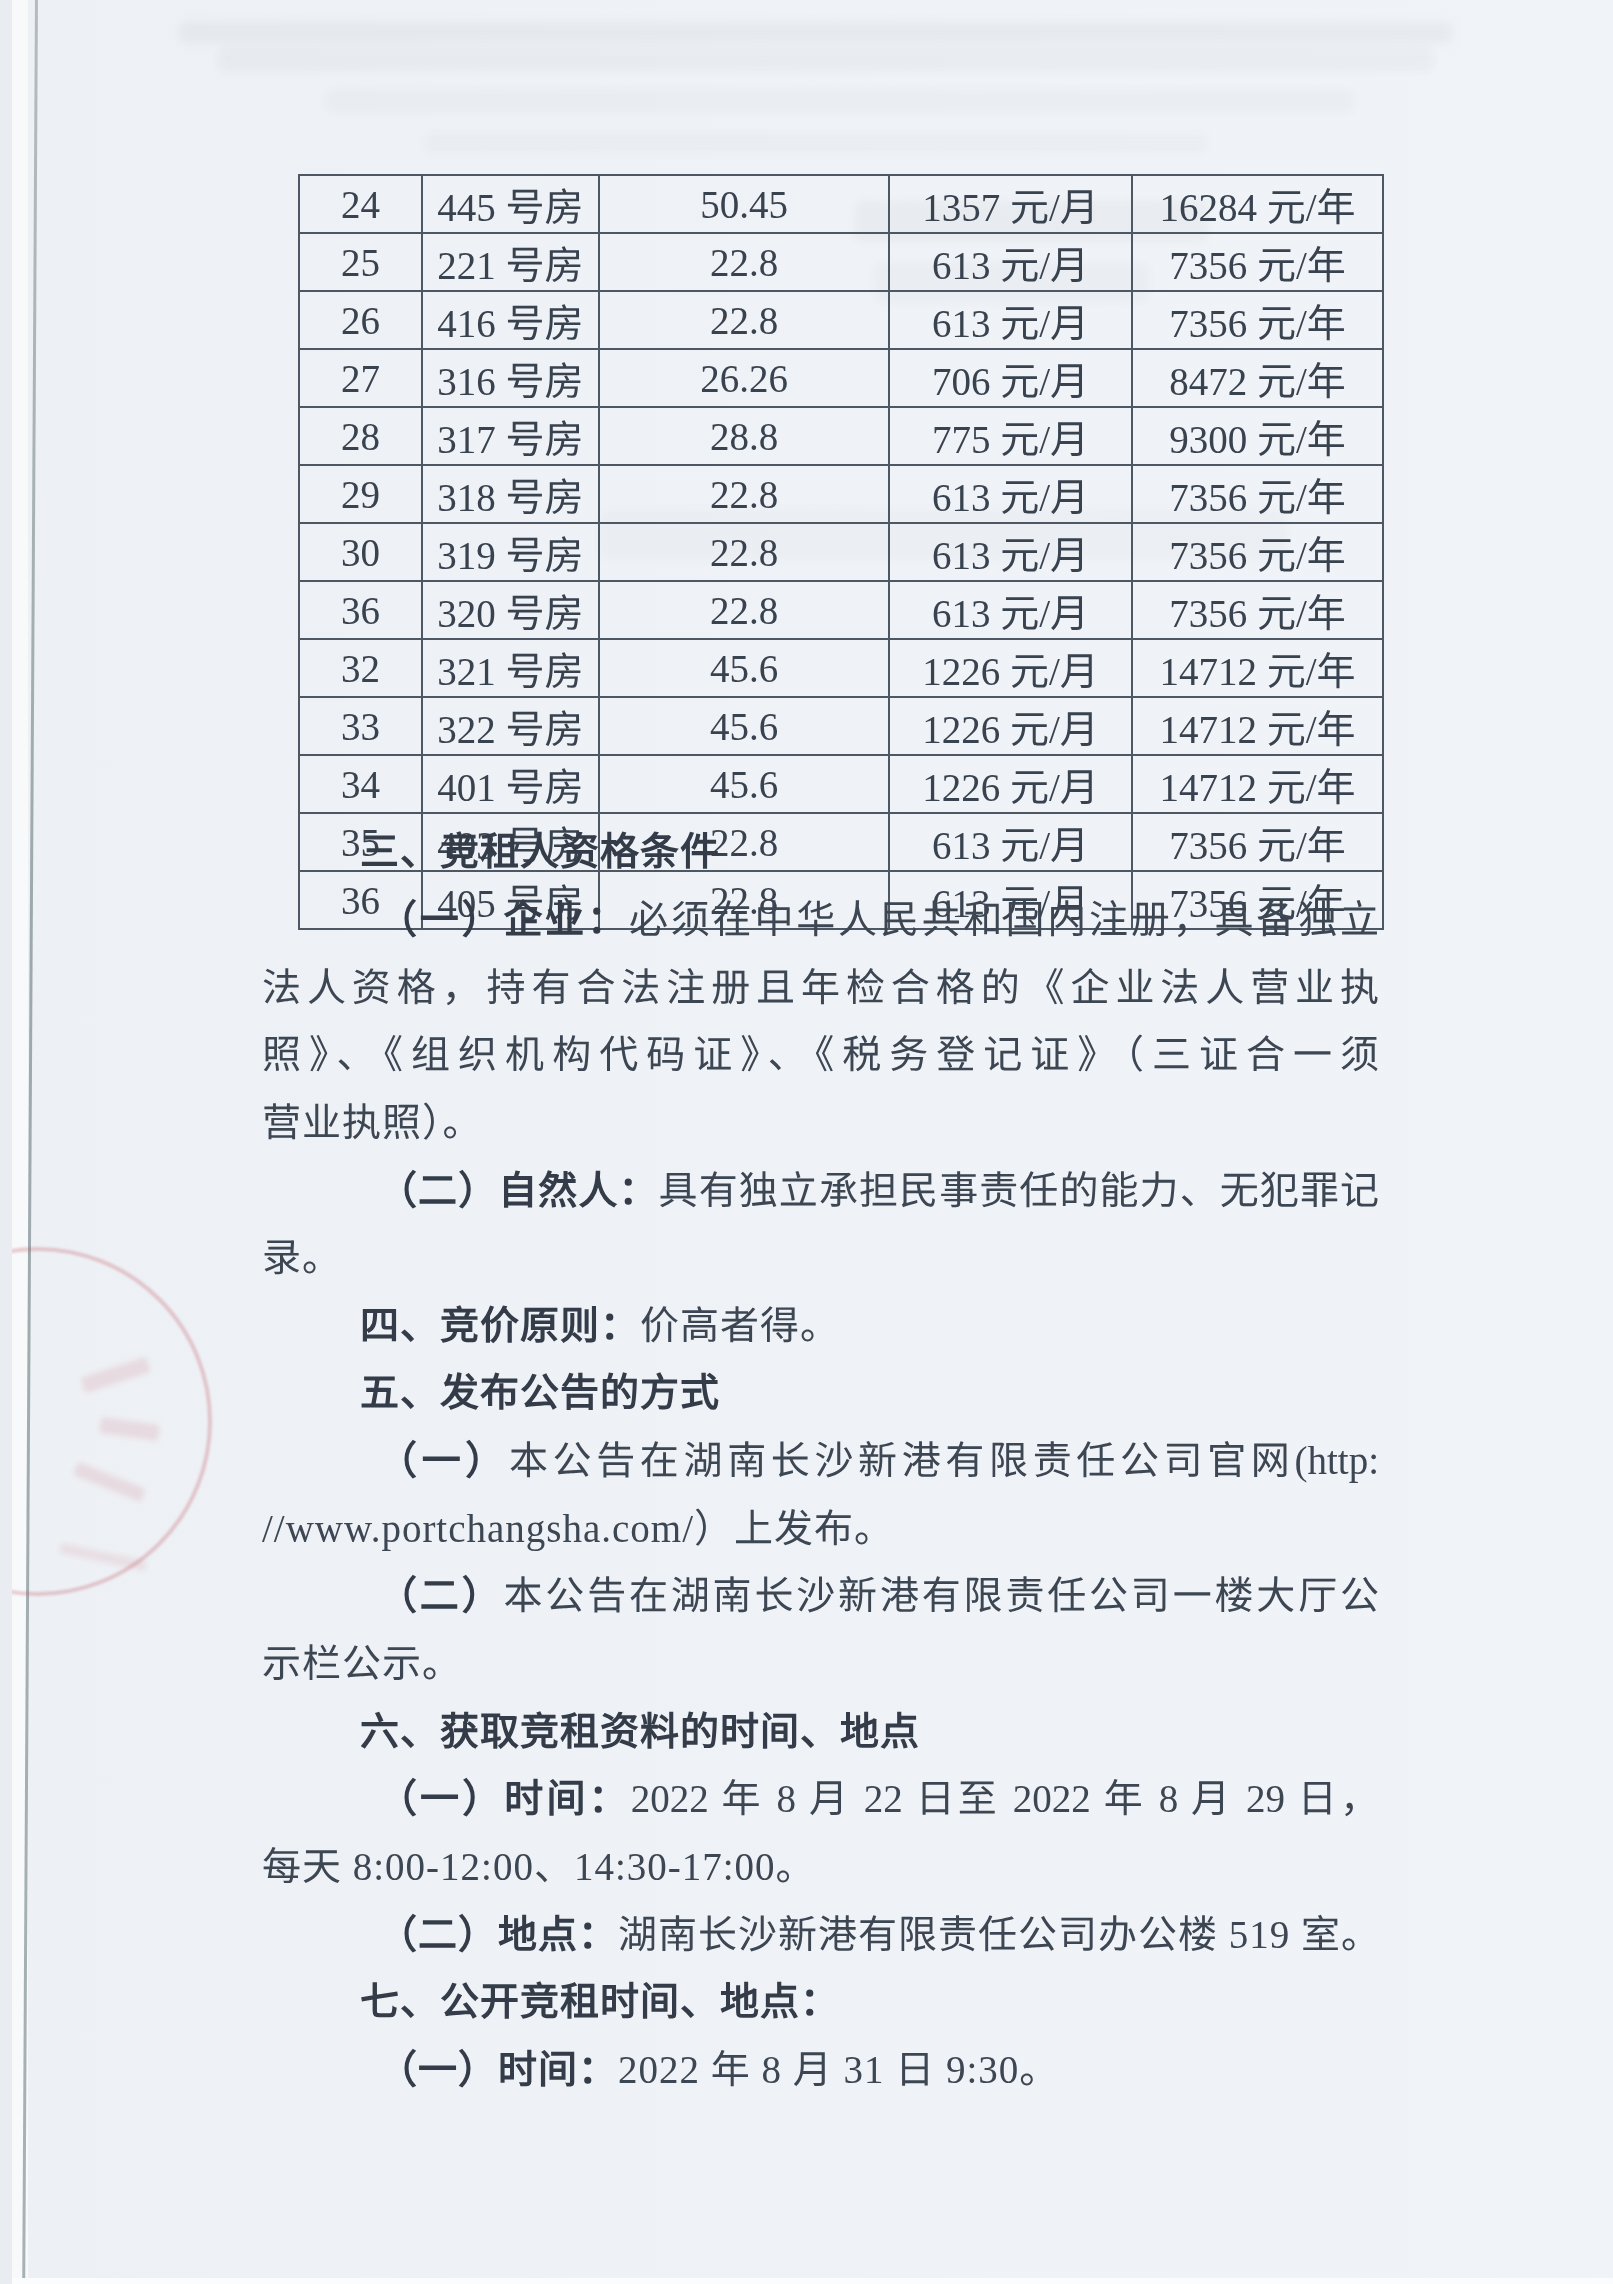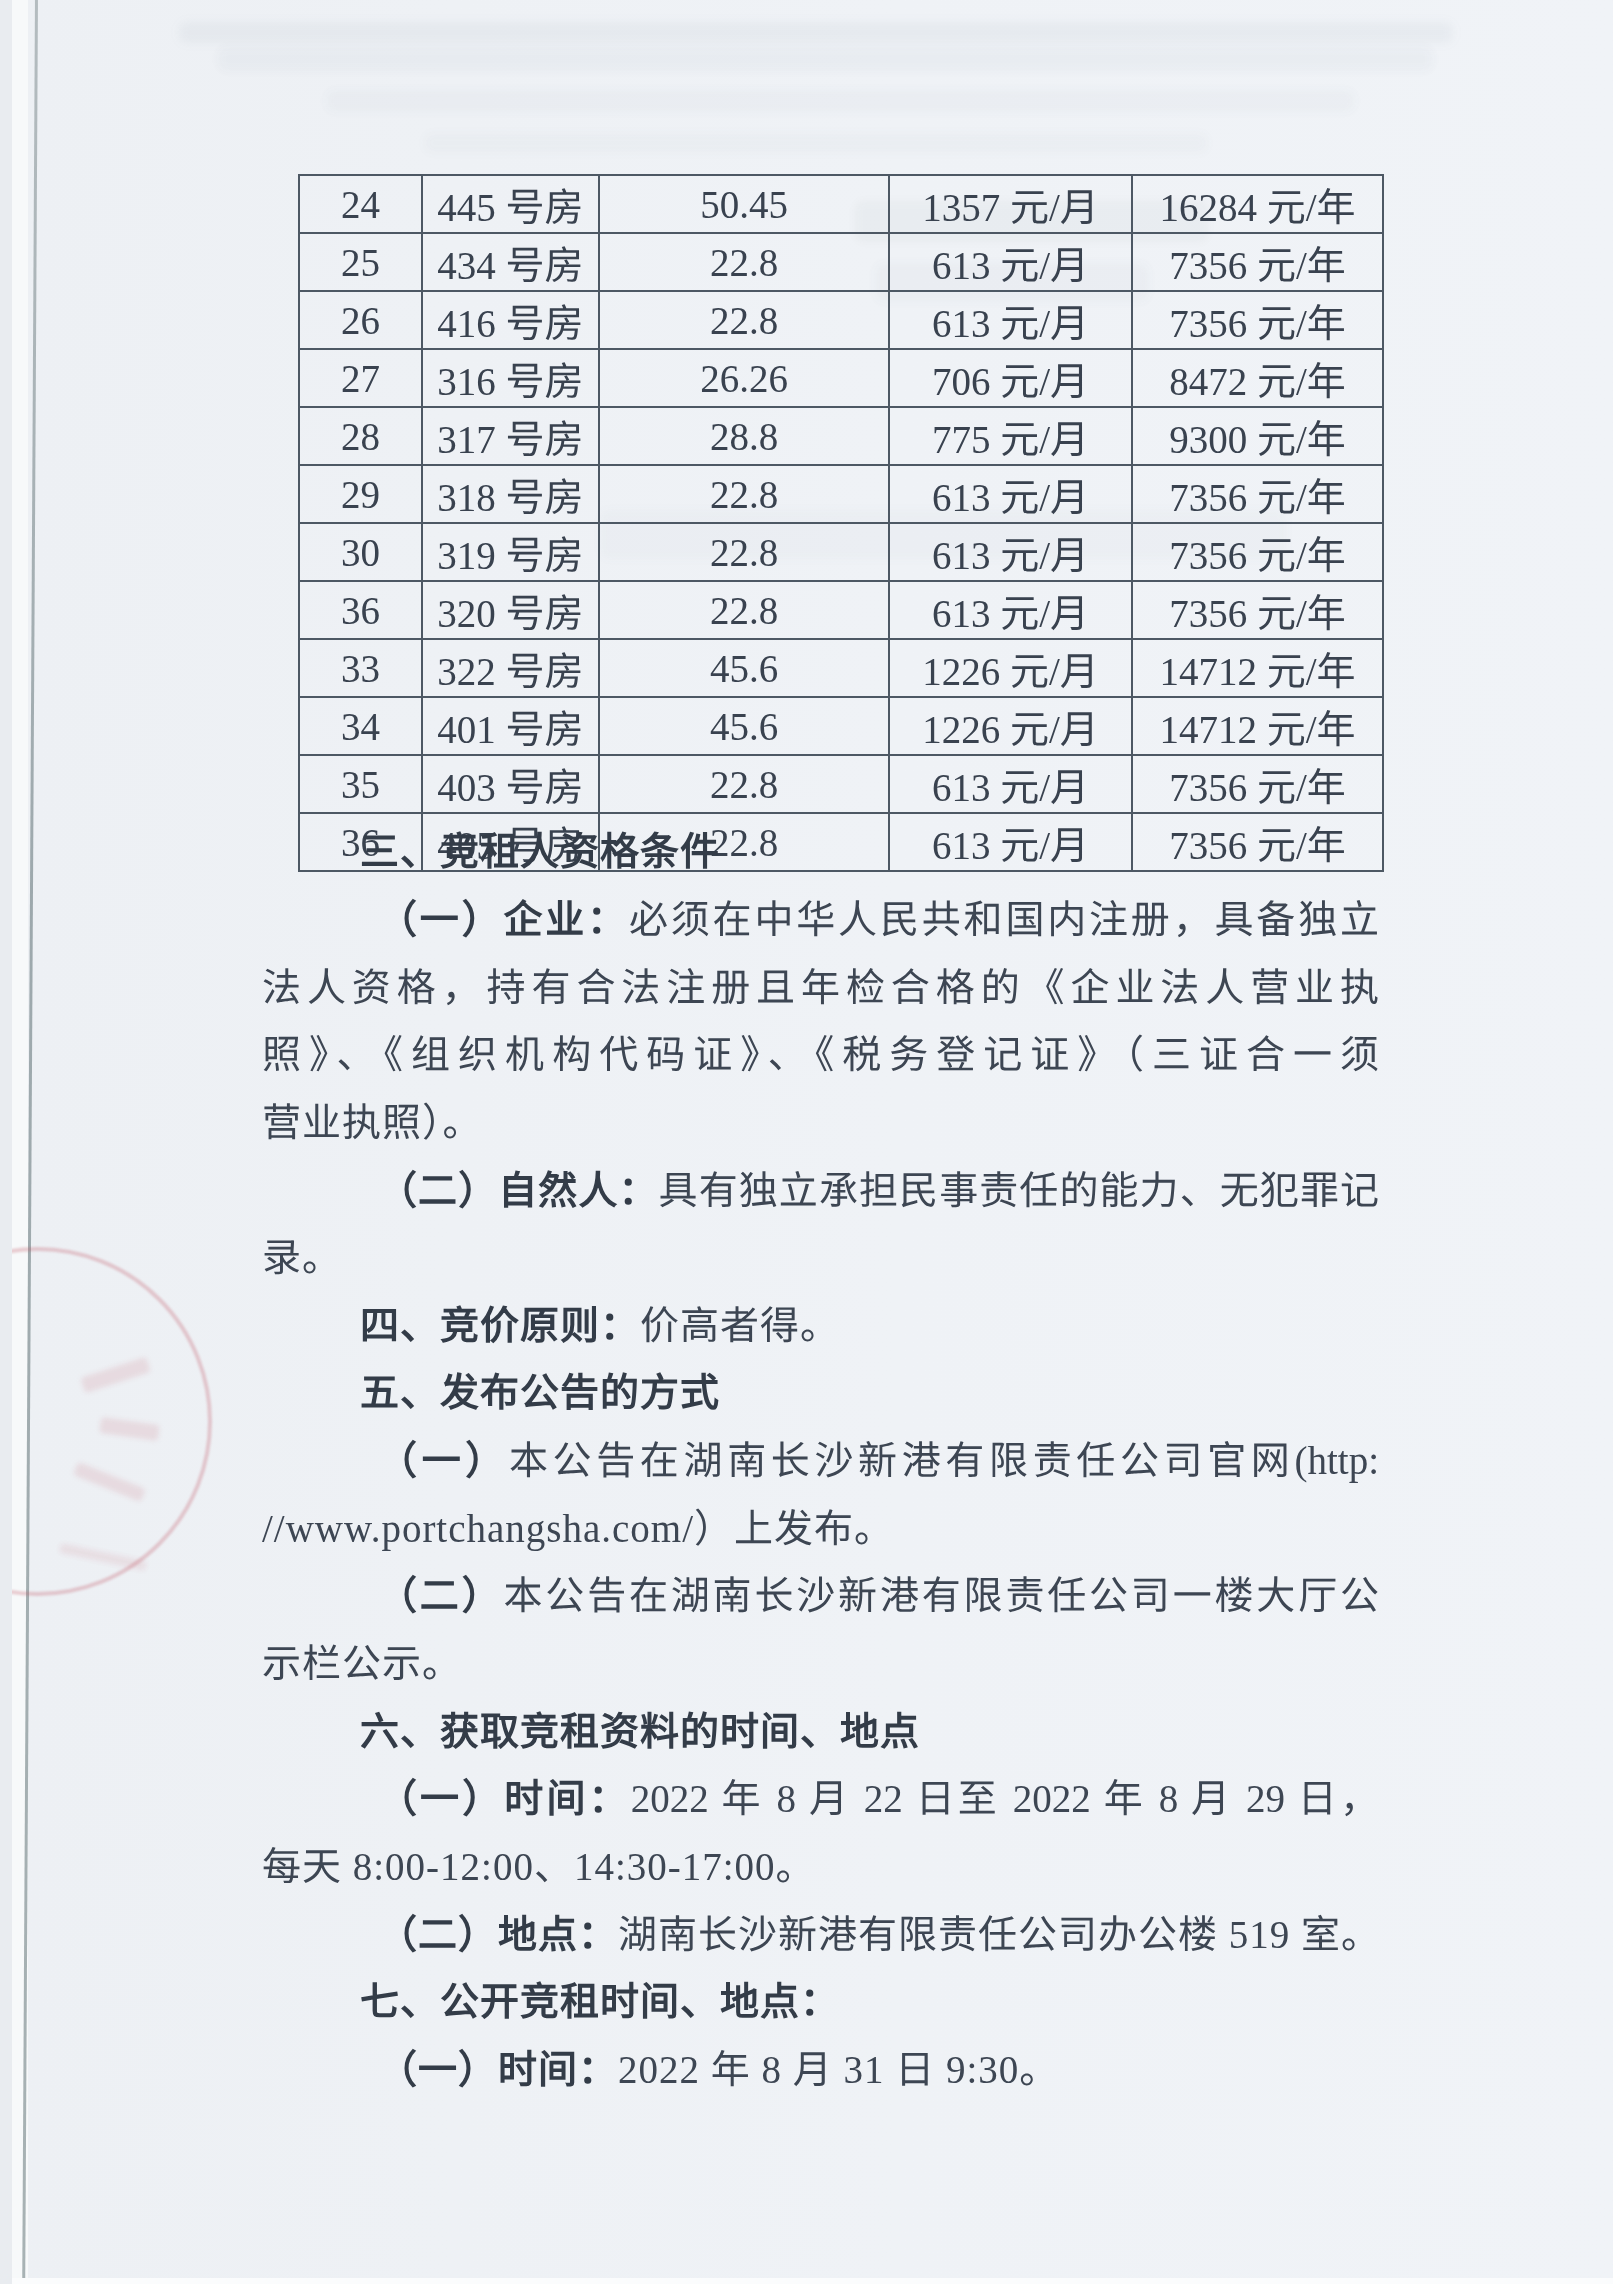--- a/index.html
+++ b/index.html
@@ -103,21 +103,21 @@
   <tr>
     <td>24</td>
     <td>445 号房</td>
     <td>50.45</td>
     <td>1357 元/月</td>
     <td>16284 元/年</td>
   </tr>
 
   <tr>
     <td>25</td>
-    <td>434 号房</td>
+    <td>221 号房</td>
     <td>22.8</td>
     <td>613 元/月</td>
     <td>7356 元/年</td>
   </tr>
 
   <tr>
     <td>26</td>
     <td>416 号房</td>
     <td>22.8</td>
     <td>613 元/月</td>
@@ -157,20 +157,27 @@
   </tr>
 
   <tr>
     <td>36</td>
     <td>320 号房</td>
     <td>22.8</td>
     <td>613 元/月</td>
     <td>7356 元/年</td>
   </tr>
 
+  <tr>
+    <td>32</td>
+    <td>321 号房</td>
+    <td>45.6</td>
+    <td>1226 元/月</td>
+    <td>14712 元/年</td>
+  </tr>
 
   <tr>
     <td>33</td>
     <td>322 号房</td>
     <td>45.6</td>
     <td>1226 元/月</td>
     <td>14712 元/年</td>
   </tr>
 
   <tr>

